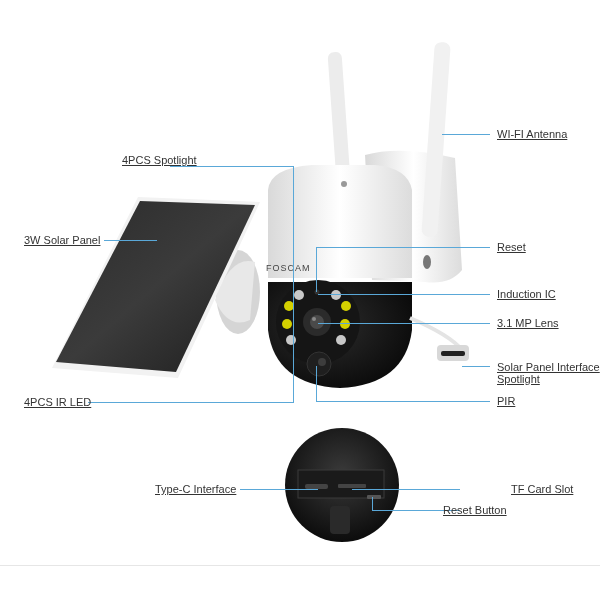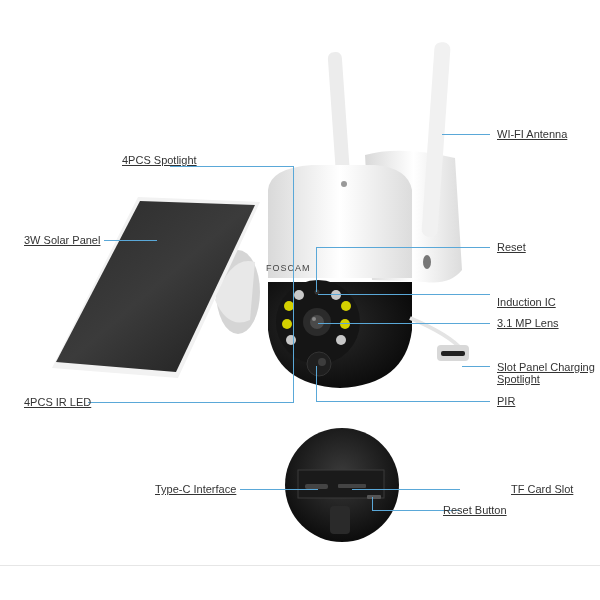--- a/index.html
+++ b/index.html
@@ -111,22 +111,22 @@
 <div class="line" style="left:240px;top:489px;width:78px;height:1px;"></div>
 <div class="line" style="left:352px;top:489px;width:108px;height:1px;"></div>
 <div class="line" style="left:372px;top:497px;width:1px;height:13px;"></div>
 <div class="line" style="left:372px;top:510px;width:88px;height:1px;"></div>
 
 <div class="label" style="left:90px;top:154px;margin-left:32px;">4PCS Spotlight</div>
 <div class="label" style="left:24px;top:234px;">3W Solar Panel</div>
 <div class="label" style="left:24px;top:396px;">4PCS IR LED</div>
 <div class="label" style="left:497px;top:128px;">WI-FI Antenna</div>
 <div class="label" style="left:497px;top:241px;">Reset</div>
-<div class="label" style="left:497px;top:296px;">Induction IC</div>
+<div class="label" style="left:497px;top:288px;">Induction IC</div>
 <div class="label" style="left:497px;top:317px;">3.1 MP Lens</div>
-<div class="label" style="left:497px;top:361px;">Slot Panel Charging</div>
+<div class="label" style="left:497px;top:361px;">Solar Panel Interface</div>
 <div class="label" style="left:497px;top:373px;">Spotlight</div>
 <div class="label" style="left:497px;top:395px;">PIR</div>
 <div class="label" style="left:155px;top:483px;text-align:center;">Type-C Interface</div>
 <div class="label" style="left:467px;top:483px;margin-left:44px;">TF Card Slot</div>
 <div class="label" style="left:443px;top:504px;">Reset Button</div>
 
 <div class="divider"></div>
 
 </body></html>

